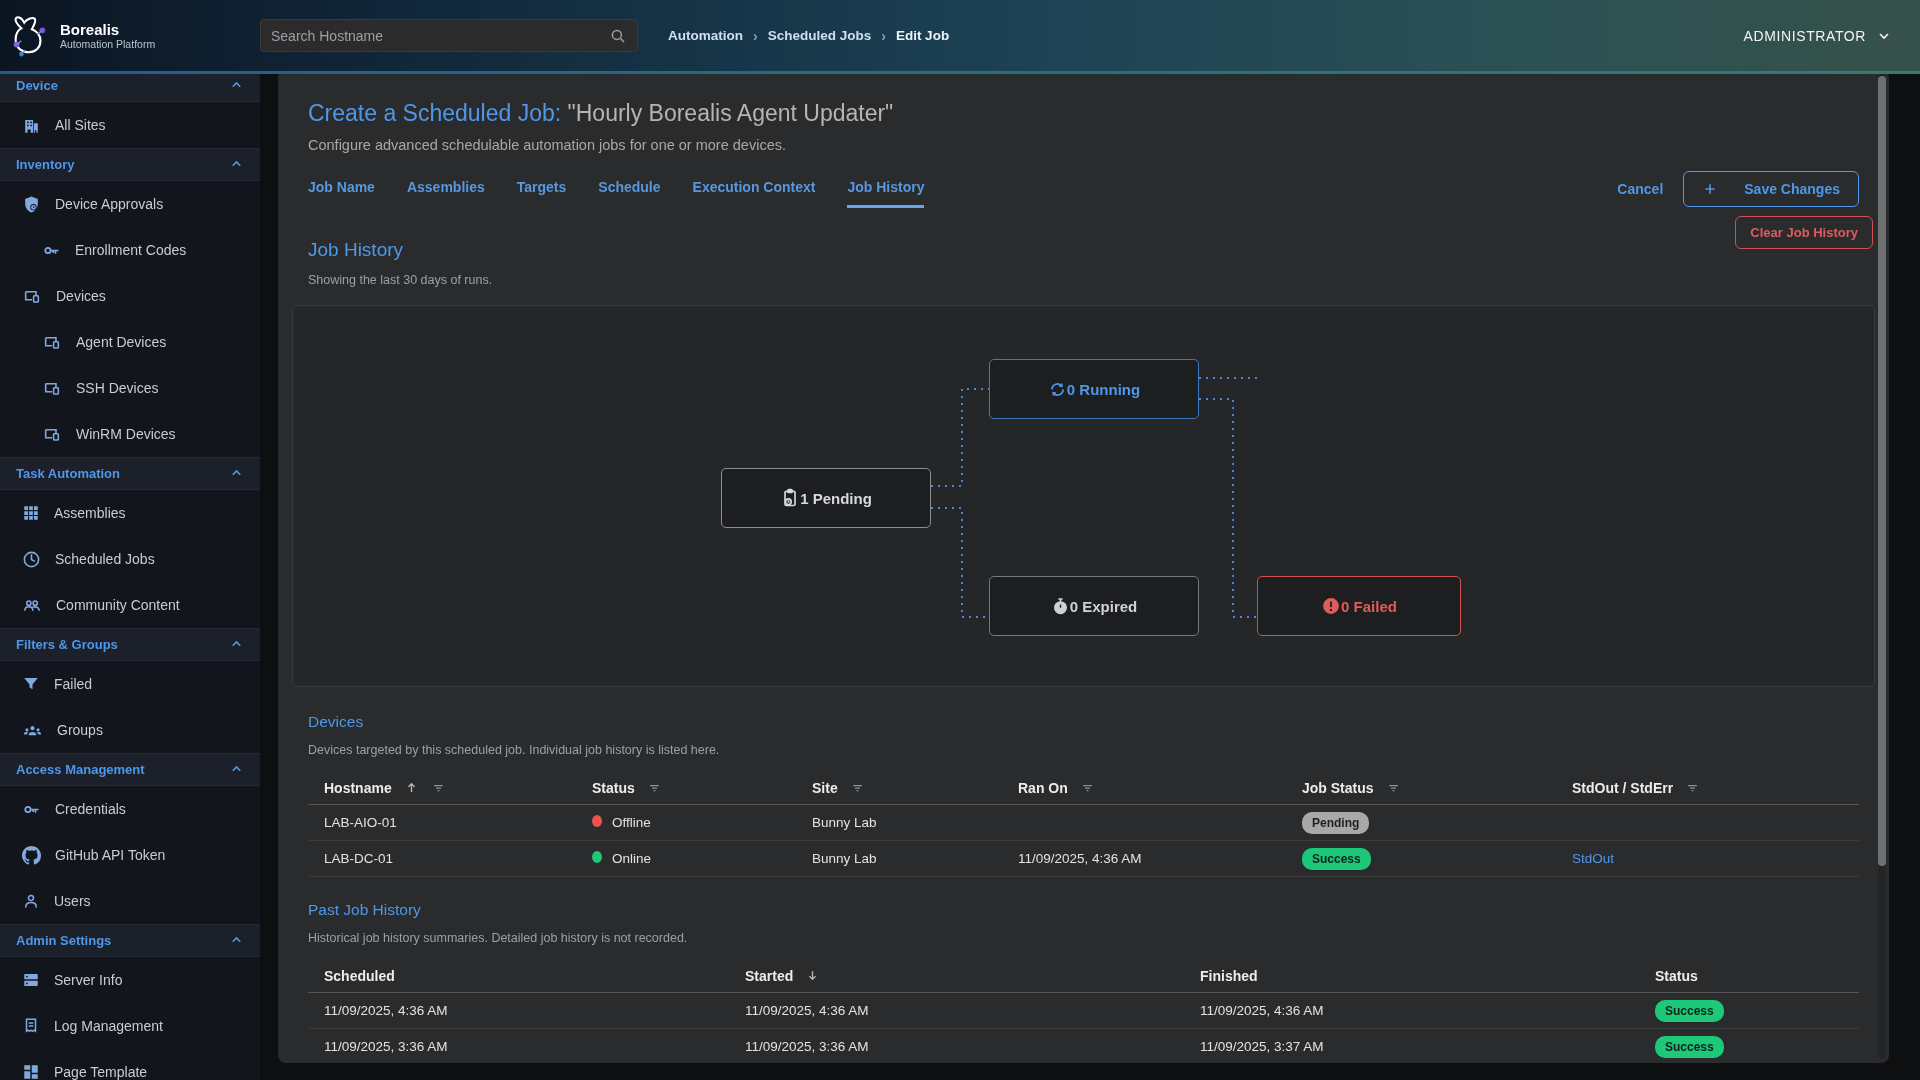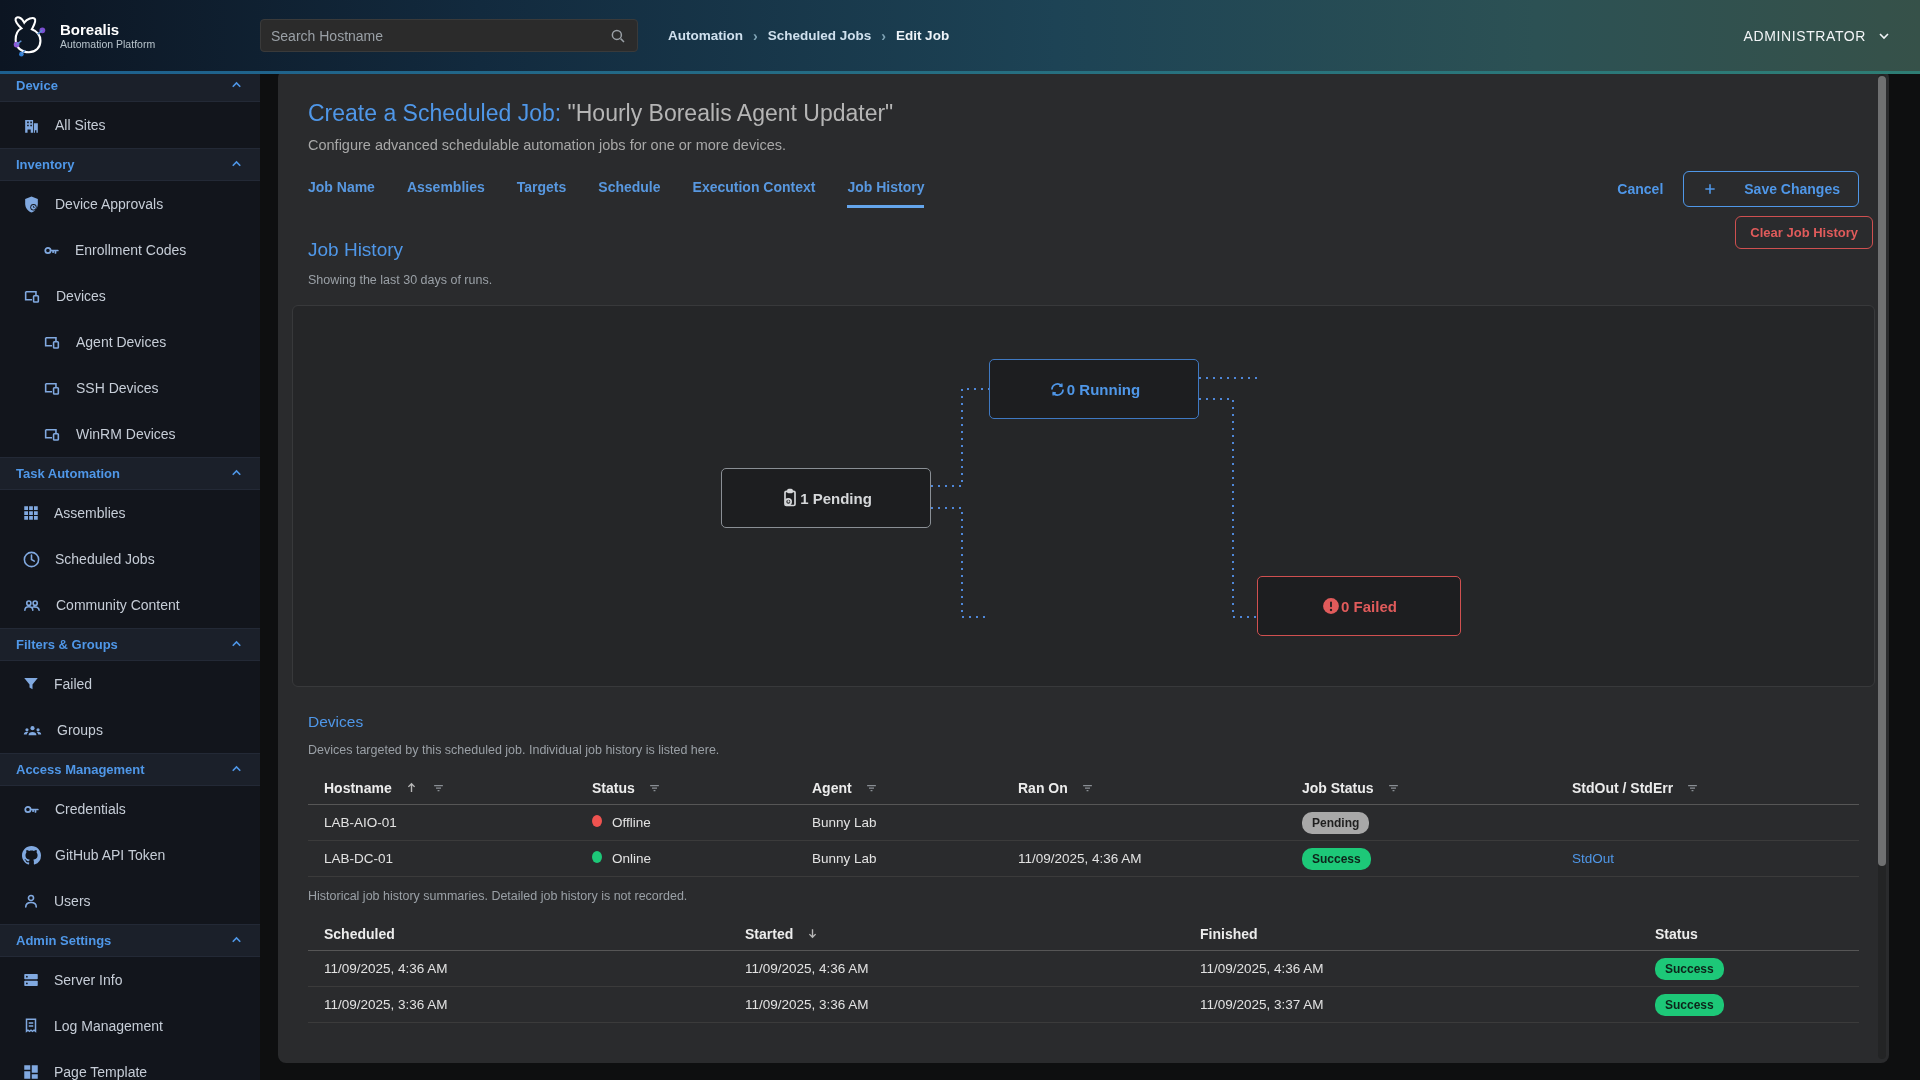--- a/index.html
+++ b/index.html
@@ -367,20 +367,28 @@
       <div class="fbox fbox-running">
         <svg width="19" height="19" viewBox="0 0 24 24" fill="none" stroke="#4f97e8" stroke-width="2.2">
           <path d="M19 12 a7 7 0 0 1 -12.5 4.3 M5 12 a7 7 0 0 1 12.5 -4.3"></path>
           <path d="M17.5 4.5 L17.5 8 L14 7.6" stroke-width="1.8"></path>
             <path d="M6.5 19.5 L6.5 16 L10 16.4" stroke-width="1.8"></path>
         </svg>
         <span>0 Running</span>
       </div>
 
 
+      <div class="fbox fbox-expired">
+        <svg width="19" height="19" viewBox="0 0 24 24" fill="none" stroke="#cfd1d3" stroke-width="2">
+          <circle cx="12" cy="13.5" r="7.2" fill="#cfd1d3"></circle>
+            <path d="M10 2.5 H14 M12 2.5 V6" stroke-linecap="round"></path>
+            <path d="M12 13.5 V9.5" stroke="#1d1e20" stroke-width="1.8"></path>
+        </svg>
+        <span>0 Expired</span>
+      </div>
 
       <div class="fbox fbox-failed">
         <svg width="20" height="20" viewBox="0 0 24 24">
           <circle cx="12" cy="12" r="9.5" fill="#e05b5b"></circle>
             <rect x="10.9" y="6.5" width="2.2" height="7" rx="1.1" fill="#1d1e20"></rect>
             <circle cx="12" cy="16.8" r="1.4" fill="#1d1e20"></circle>
         </svg>
         <span>0 Failed</span>
       </div>
     </div>
@@ -399,21 +407,21 @@
               <path d="M5 9 H19 M8 13 H16 M10.5 17 H13.5"></path>
             </svg>
         </div>
         <div class="th-cell">
           <span>Status</span>
           <svg class="ficon" width="15" height="15" viewBox="0 0 24 24" fill="none" stroke="currentColor" stroke-width="2">
               <path d="M5 9 H19 M8 13 H16 M10.5 17 H13.5"></path>
             </svg>
         </div>
         <div class="th-cell">
-          <span>Agent</span>
+          <span>Site</span>
           <svg class="ficon" width="15" height="15" viewBox="0 0 24 24" fill="none" stroke="currentColor" stroke-width="2">
               <path d="M5 9 H19 M8 13 H16 M10.5 17 H13.5"></path>
             </svg>
         </div>
         <div class="th-cell">
           <span>Ran On</span>
           <svg class="ficon" width="15" height="15" viewBox="0 0 24 24" fill="none" stroke="currentColor" stroke-width="2">
               <path d="M5 9 H19 M8 13 H16 M10.5 17 H13.5"></path>
             </svg>
         </div>
@@ -449,20 +457,21 @@
           <span class="dot dot-online"></span>
           <span>Online</span>
         </div>
         <div>Bunny Lab</div>
         <div>11/09/2025, 4:36 AM</div>
         <div><span class="badge badge-success">Success</span></div>
         <div><span class="link">StdOut</span></div>
       </div>
     </div>
 
+    <div class="sect-h2" style="font-size:15.5px; margin-top:24px;">Past Job History</div>
     <div class="sect-note">Historical job history summaries. Detailed job history is not recorded.</div>
 
     <div class="tbl">
       <div class="trow past-grid thead">
         <div class="th-cell" style="padding-left:16px;">
           <span>Scheduled</span>
         </div>
         <div class="th-cell">
           <span>Started</span>
           <svg width="15" height="15" viewBox="0 0 24 24" fill="none" stroke="#b8b8b8" stroke-width="2.2">

